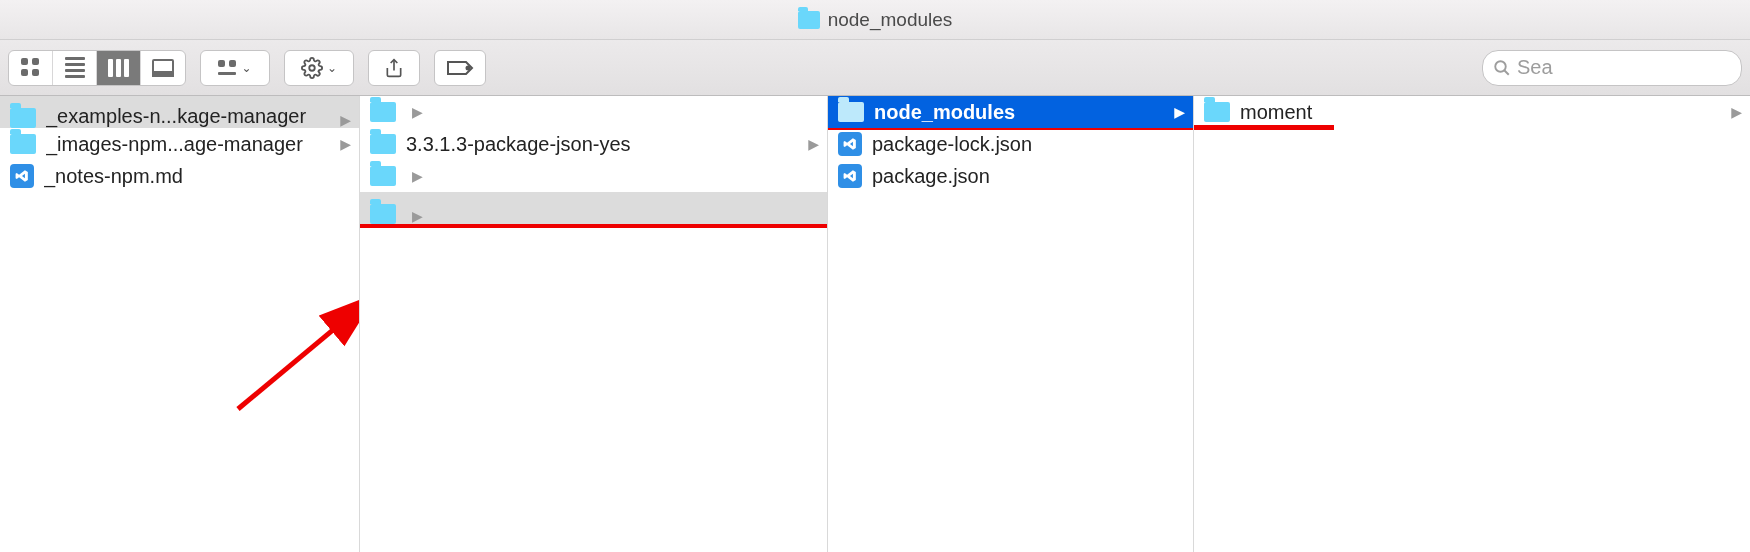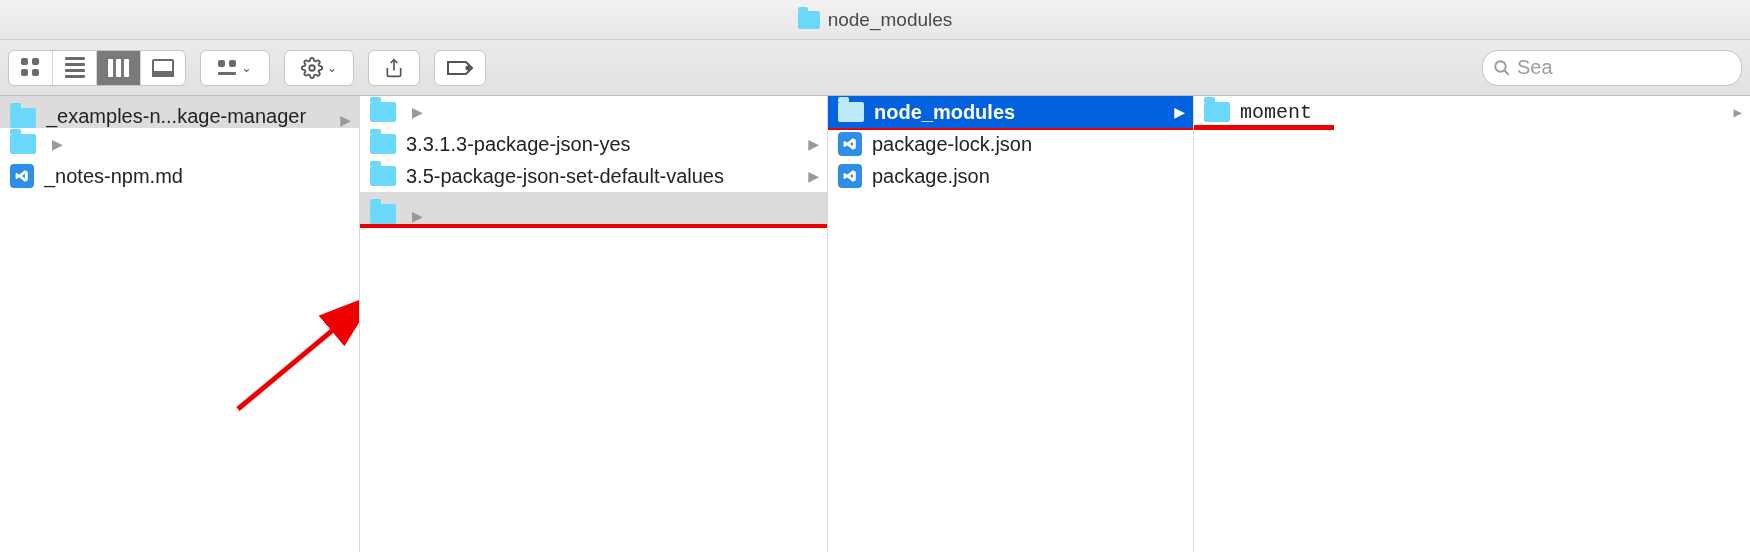--- a/index.html
+++ b/index.html
@@ -28,21 +28,21 @@
   .btn:not(.active) .ico-cols div { background:#6b6b6b; }
   .ico-gallery { width:22px; height:18px; border:2px solid #6b6b6b; border-radius:2px; position:relative; }
   .ico-gallery::after { content:""; position:absolute; bottom:-2px; left:-2px; right:-2px; height:6px; background:#6b6b6b; }
   .ico-group { display:grid; grid-template-columns:8px 8px; gap:3px; }
   .ico-group .sq { width:7px; height:7px; background:#6b6b6b; border-radius:2px; }
   .ico-group .ln { width:18px; height:3px; background:#6b6b6b; border-radius:1px; grid-column:1/3; margin-top:2px;}
   .chev { font-size:12px; margin-left:4px; color:#555; }
 
   .columns { display:flex; height:456px; }
   .col { width:464px; border-right:1px solid #d9d9d9; overflow:hidden; position:relative; }
-  .col.last { border-right:none; flex:1;font-family:Liberation Mono, monospace; }
+  .col.last { border-right:none; flex:1; }
   .row { height:32px; display:flex; align-items:center; padding:0 8px 0 10px; font-size:20px; color:#232323; position:relative; white-space:nowrap; }
   .row .label { flex:1; overflow:hidden; text-overflow:ellipsis; }
   .row .arrow { color:#9a9a9a; font-size:14px; padding-left:6px; }
   .row.sel-grey { background:#dcdcdc;align-items:flex-end; }
   .row.sel-blue { background:#0262e0; color:#fff; }
   .row.sel-blue .arrow { color:#fff; }
 
   .folder { width:26px; height:20px; background:#6ad7fb; border-radius:2px; margin-right:10px; position:relative; flex-shrink:0; }
   .folder::before { content:""; position:absolute; top:-5px; left:0; width:11px; height:5px; background:#6ad7fb; border-radius:2px 2px 0 0; }
   .row.sel-blue .folder { background:#bde9fb; }
@@ -140,20 +140,21 @@
 <div class="columns">
 
   <div class="col" style="width:360px">
     <div class="row sel-grey">
       <span class="folder"></span>
       <span class="label">_examples-n...kage-manager</span>
       <span class="arrow">▶</span>
     </div>
     <div class="row">
       <span class="folder"></span>
+      <span class="label">_images-npm...age-manager</span>
       <span class="arrow">▶</span>
     </div>
     <div class="row">
       <span class="vscode">
         <svg width="14" height="14" viewBox="0 0 24 24" fill="#fff">
             <path d="M17 2 L22 5 V19 L17 22 L7 14 L3 17 L1 16 V8 L3 7 L7 10 Z M17 8 L12 12 L17 16 Z"></path>
           </svg>
       </span>
       <span class="label">_notes-npm.md</span>
     </div>
@@ -173,21 +174,20 @@
       <span class="folder"></span>
       <span class="arrow">▶</span>
     </div>
     <div class="row">
       <span class="folder"></span>
       <span class="label">3.3.1.3-package-json-yes</span>
       <span class="arrow">▶</span>
     </div>
     <div class="row">
       <span class="folder"></span>
-      <span class="label">3.5-package-json-set-default-values</span>
       <span class="arrow">▶</span>
     </div>
     <div class="row sel-grey">
       <span class="folder"></span>
       <span class="arrow">▶</span>
     </div>
     <div class="underline u1"></div>
   </div>
 
   <div class="col" style="width:366px">

